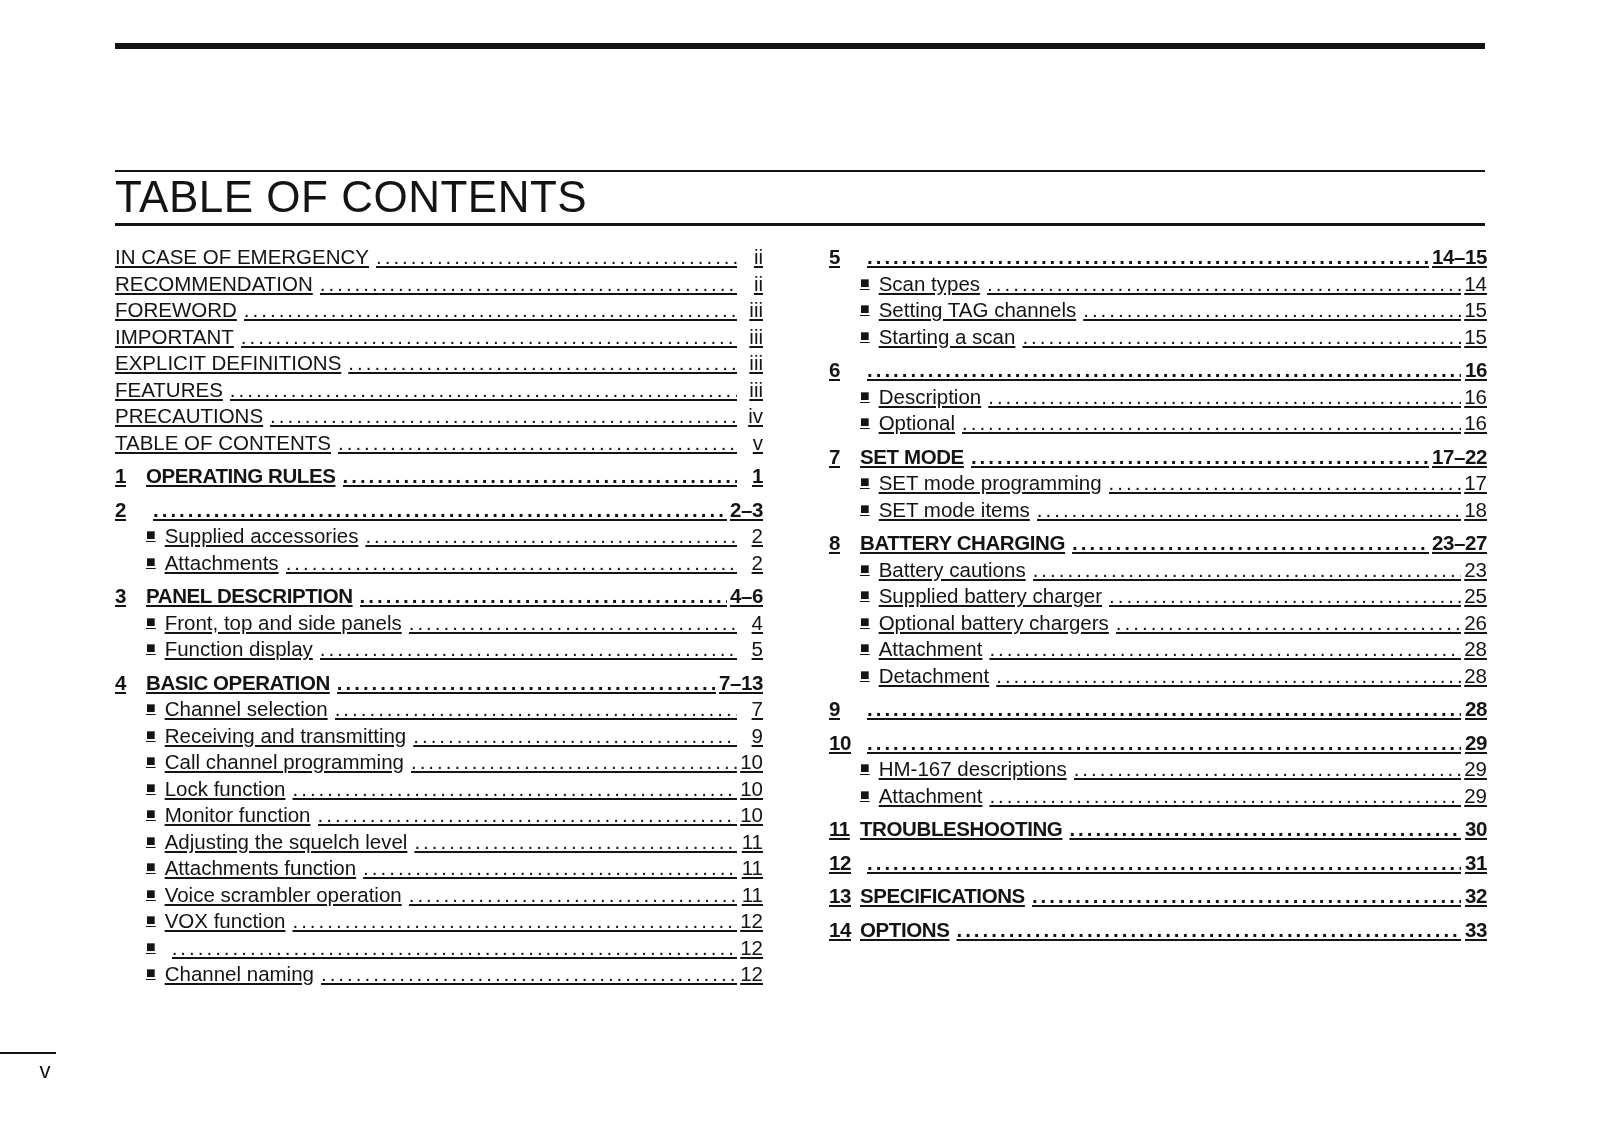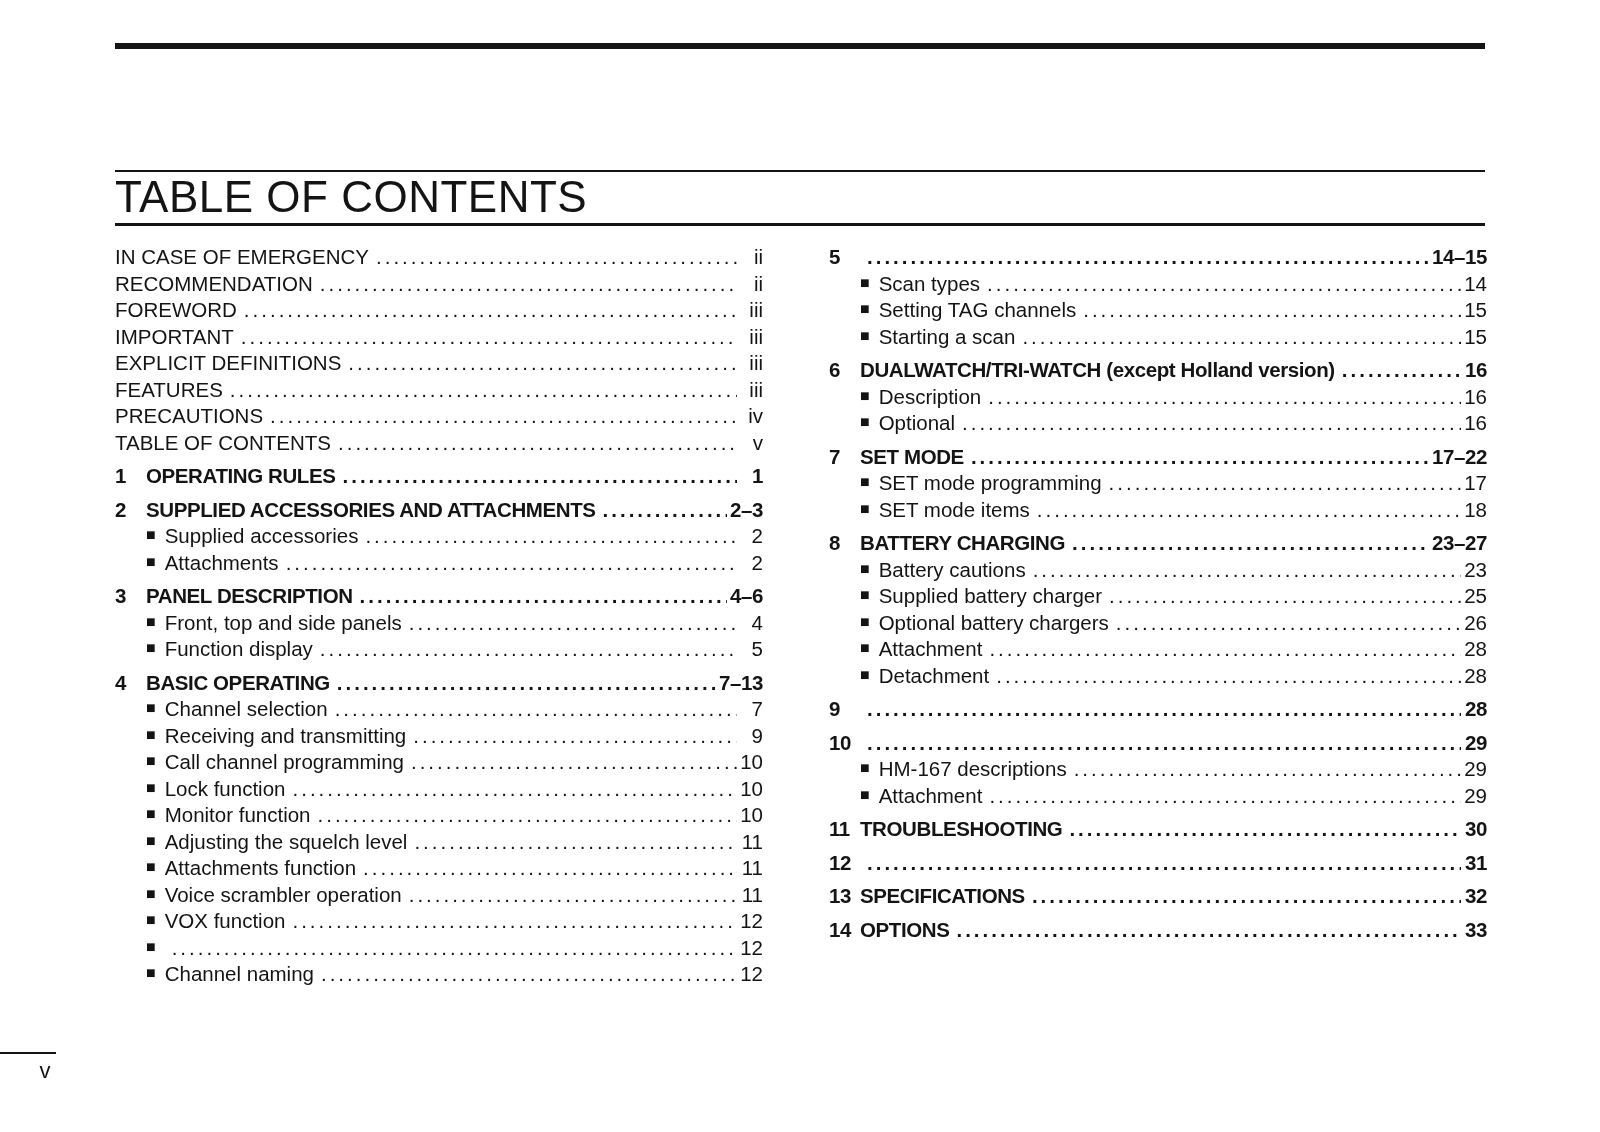--- a/index.html
+++ b/index.html
@@ -37,20 +37,21 @@
     top: 244px;
   }
   .col-left  { left: 115px; width: 648px; }
   .col-right { left: 829px; width: 658px; }
   .row {
     display: flex;
     align-items: flex-start;
     font-size: 20.5px;
     line-height: 26.5px;
     white-space: nowrap;
+    text-decoration: underline;
   }
   .row.section {
     font-weight: 700;
     letter-spacing: -0.4px;
     margin-top: 7px;
   }
   .col .row.section:first-child { margin-top: 0; }
   .row .num {
     flex: none;
     width: 31px;
@@ -142,21 +143,20 @@
       <span class="page">v</span>
     </div>
     <div class="row section">
       <span class="num">1</span>
       <span class="label">OPERATING RULES</span>
       <span class="leader">..............................................................................................................</span>
       <span class="page">1</span>
     </div>
     <div class="row section">
       <span class="num">2</span>
-      <span class="label">SUPPLIED ACCESSORIES AND ATTACHMENTS</span>
       <span class="leader">..............................................................................................................</span>
       <span class="page">2–3</span>
     </div>
     <div class="row sub">
       <span class="bullet">■</span>
       <span class="label">Supplied accessories</span>
       <span class="leader">..............................................................................................................</span>
       <span class="page">2</span>
     </div>
     <div class="row sub">
@@ -178,21 +178,21 @@
       <span class="page">4</span>
     </div>
     <div class="row sub">
       <span class="bullet">■</span>
       <span class="label">Function display</span>
       <span class="leader">..............................................................................................................</span>
       <span class="page">5</span>
     </div>
     <div class="row section">
       <span class="num">4</span>
-      <span class="label">BASIC OPERATING</span>
+      <span class="label">BASIC OPERATION</span>
       <span class="leader">..............................................................................................................</span>
       <span class="page">7–13</span>
     </div>
     <div class="row sub">
       <span class="bullet">■</span>
       <span class="label">Channel selection</span>
       <span class="leader">..............................................................................................................</span>
       <span class="page">7</span>
     </div>
     <div class="row sub">
@@ -274,21 +274,20 @@
       <span class="page">15</span>
     </div>
     <div class="row sub">
       <span class="bullet">■</span>
       <span class="label">Starting a scan</span>
       <span class="leader">..............................................................................................................</span>
       <span class="page">15</span>
     </div>
     <div class="row section">
       <span class="num">6</span>
-      <span class="label">DUALWATCH/TRI-WATCH (except Holland version)</span>
       <span class="leader">..............................................................................................................</span>
       <span class="page">16</span>
     </div>
     <div class="row sub">
       <span class="bullet">■</span>
       <span class="label">Description</span>
       <span class="leader">..............................................................................................................</span>
       <span class="page">16</span>
     </div>
     <div class="row sub">

